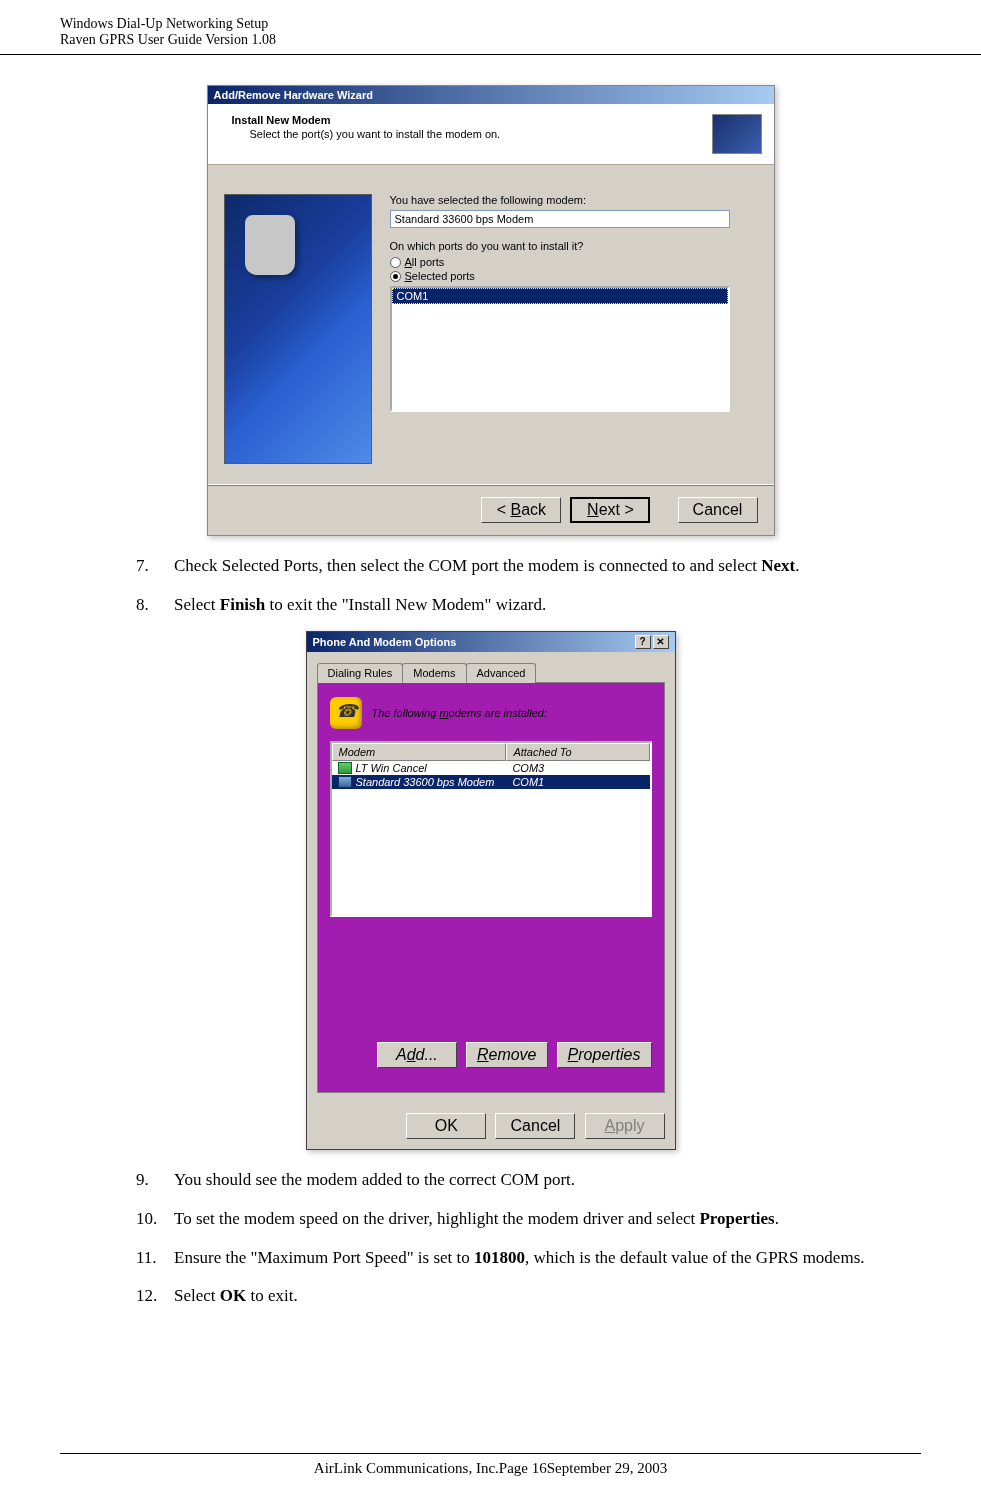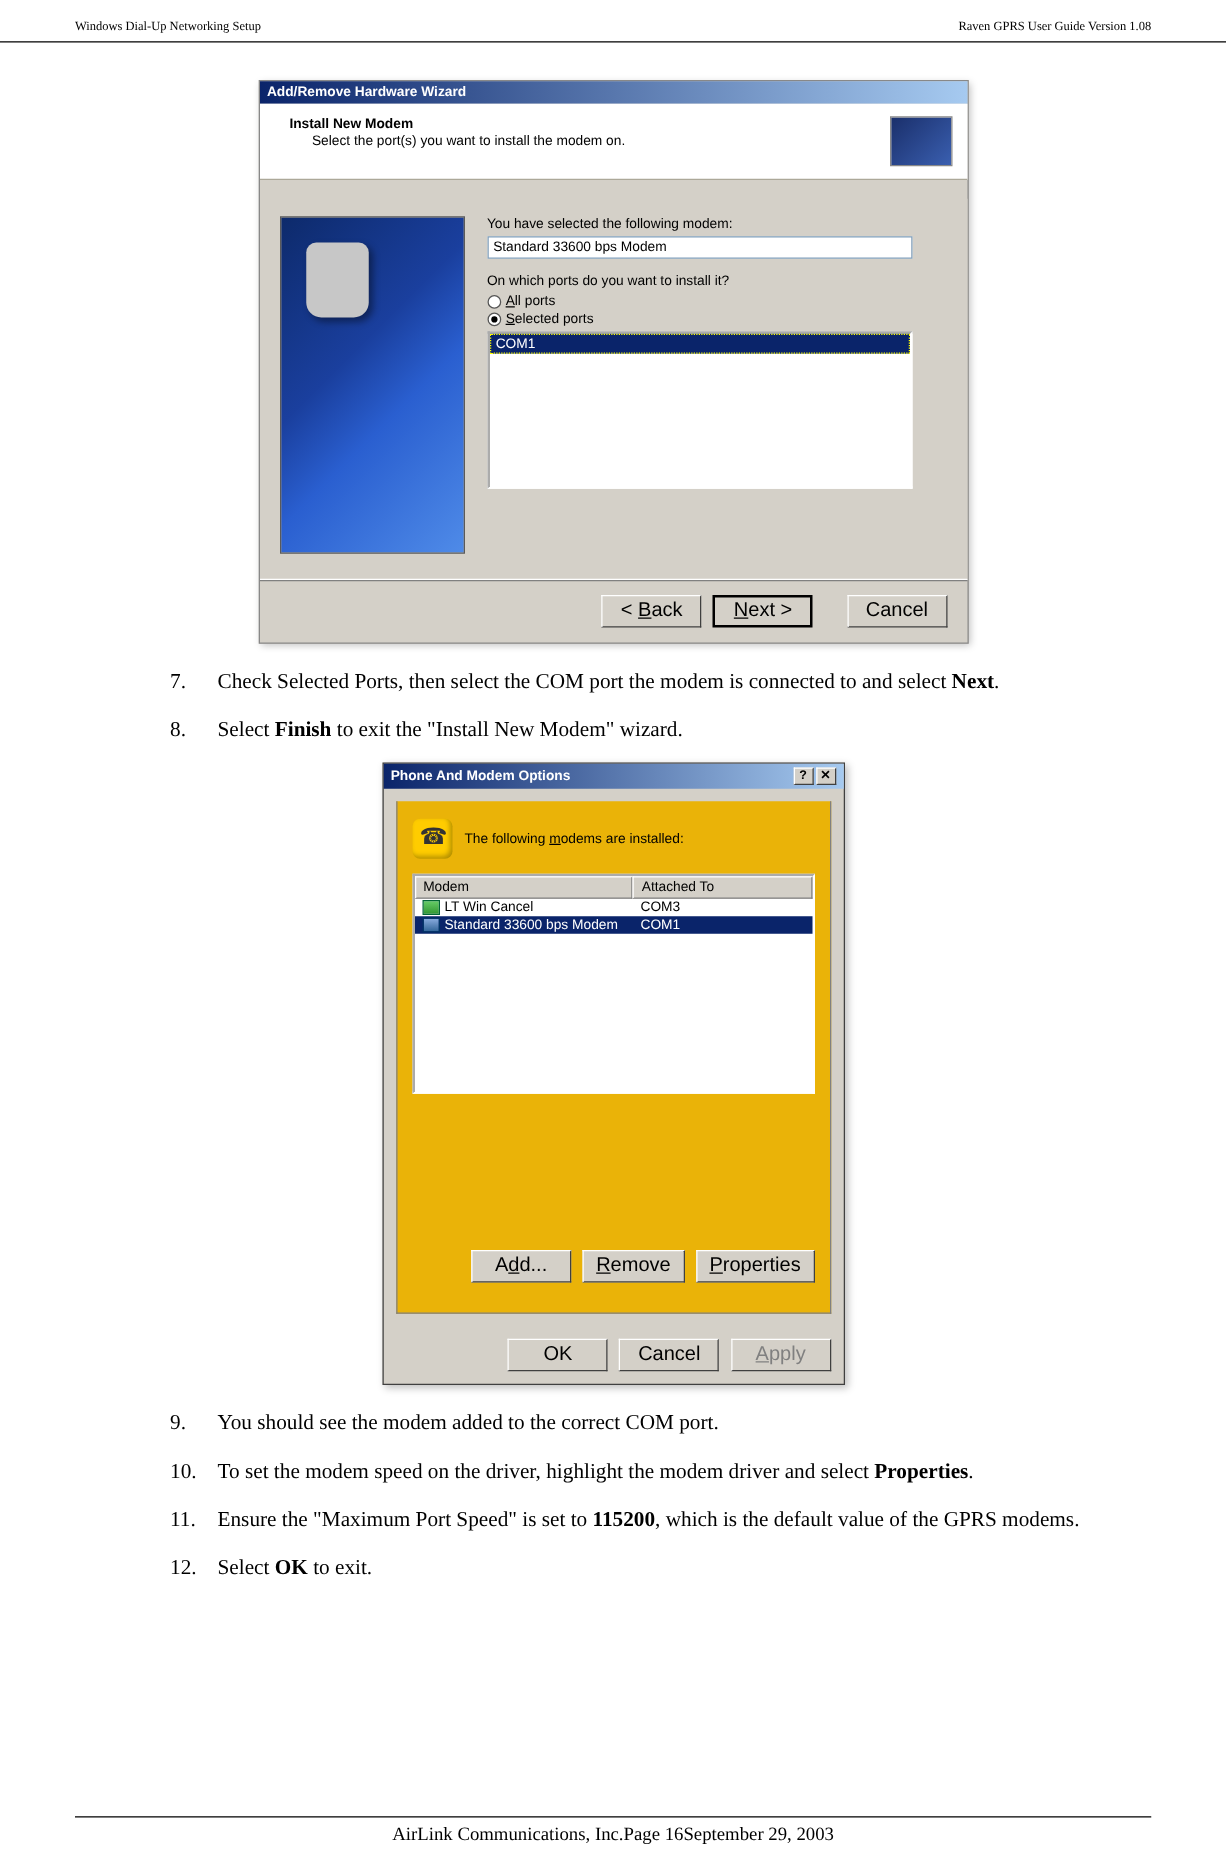--- a/index.html
+++ b/index.html
@@ -8,23 +8,24 @@
       background: #fff;
       width: 981px;
       height: 1495px;
       position: relative;
       color: #000;
     }
     .page-header {
       display: flex;
       justify-content: space-between;
       padding: 16px 60px 6px 60px;
-      font-size: 10px;
+      font-size: 14px;
       border-bottom: 1px solid #000;
       margin: 0 0 0 0;
+      flex-direction: column;
     }
     .page-footer {
       position: absolute;
       bottom: 18px;
       left: 60px;
       right: 60px;
       display: flex;
       justify-content: center;
       font-size: 15px;
       border-top: 1px solid #000;
@@ -170,26 +171,27 @@
       border:1px solid #808080;
       border-bottom:none;
       background:#d4d0c8;
       position:relative;
       top:1px;
       border-top-left-radius:3px; border-top-right-radius:3px;
       margin-right:-1px;
     }
     .tab.active { background:#d4d0c8; border-bottom:1px solid #d4d0c8; z-index:2; }
     .tabpanel {
-      background:#eab308;
+      background:#a21caf;
       border:1px solid #808080;
       border-top:none;
       padding:14px 12px 12px 12px;
       height: 410px;
       position:relative;
+      font-style:italic;
     }
     .modem-info-row { display:flex; align-items:center; gap:10px; margin-bottom:12px; }
     .phone-icon {
       width:32px; height:32px; background:#ffcc00; border-radius:6px; position:relative;
       box-shadow: inset -2px -2px 4px rgba(0,0,0,0.3);
     }
     .phone-icon::before { content:"☎"; position:absolute; left:6px; top:3px; font-size:18px; color:#333; }
     .modem-table {
       border:2px inset #fff; background:#fff; height:176px; width:100%;
     }
@@ -274,20 +276,25 @@
 
   <div class="pmo">
     <div class="titlebar">
       <span>Phone And Modem Options</span>
       <span class="titlebar-icons">
         <span class="tib">?</span>
         <span class="tib">✕</span>
       </span>
     </div>
     <div class="pmo-body">
+      <div class="tabs">
+        <div class="tab">Dialing Rules</div>
+        <div class="tab active">Modems</div>
+        <div class="tab">Advanced</div>
+      </div>
       <div class="tabpanel">
         <div class="modem-info-row">
           <div class="phone-icon"></div>
           <span>The following <span class="underline-key">m</span>odems are  installed:</span>
         </div>
         <div class="modem-table">
           <div class="hdr">
             <div class="hcell c1">Modem</div>
             <div class="hcell c2">Attached To</div>
           </div>
@@ -324,21 +331,21 @@
     <li>
       <span class="num">9.</span>
       <span>You should see the modem added to the correct COM port.</span>
     </li>
     <li>
       <span class="num">10.</span>
       <span>To set the modem speed on the driver, highlight the modem driver and select </span><b>Properties</b><span>.</span>
     </li>
     <li>
       <span class="num">11.</span>
-      <span>Ensure the "Maximum Port Speed" is set to </span><b>115200</b><span>, which is the default value of the GPRS modems.</span>
+      <span>Ensure the "Maximum Port Speed" is set to </span><b>101800</b><span>, which is the default value of the GPRS modems.</span>
     </li>
     <li>
       <span class="num">12.</span>
       <span>Select </span><b>OK</b><span> to exit.</span>
     </li>
   </ol>
 
 </div>
 
 <div class="page-footer">

